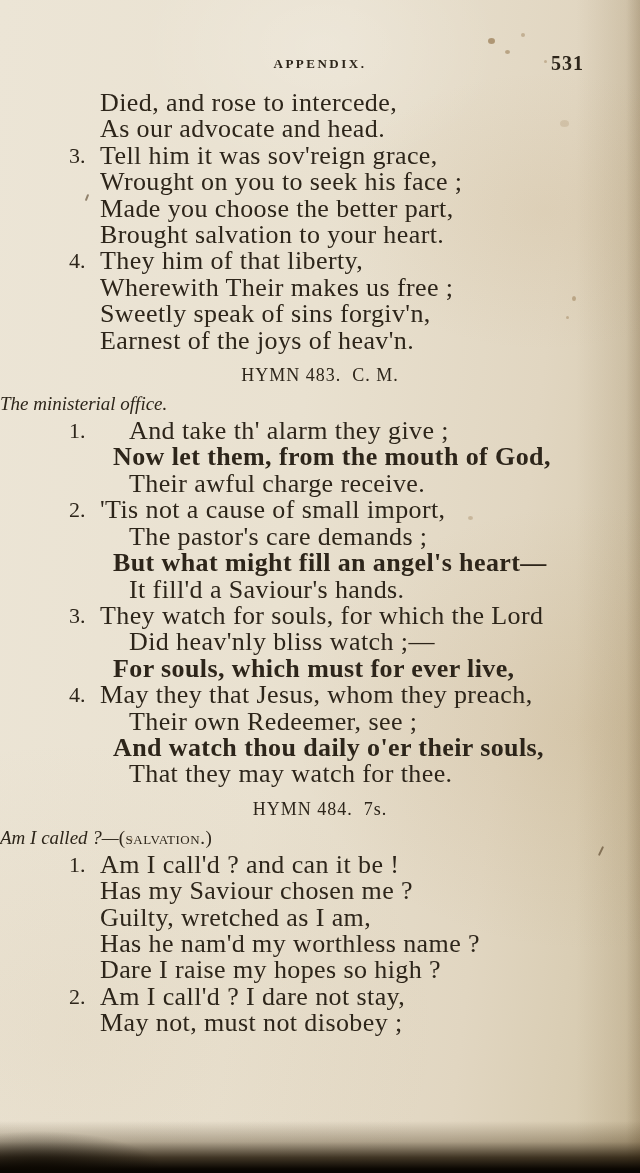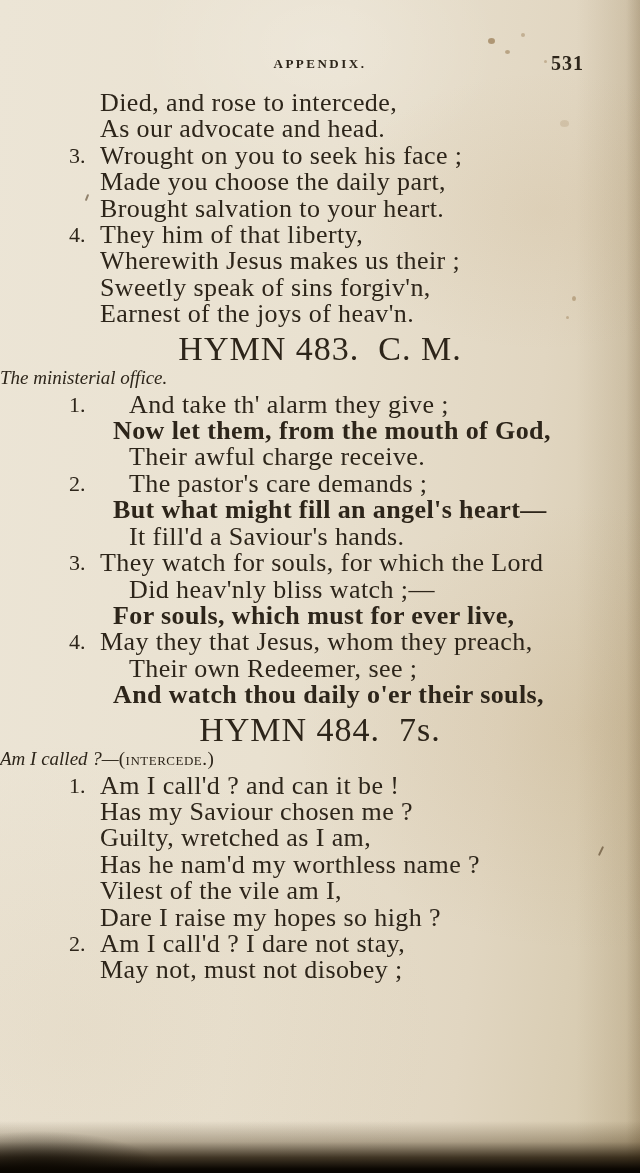--- a/index.html
+++ b/index.html
@@ -31,21 +31,21 @@
   .content{position:absolute;top:90px;left:0;width:100%;}
   .stanza{position:relative;padding-left:100px;padding-right:30px;}
   .stanza-num{position:absolute;left:69px;font-size:22px;line-height:26.4px;}
   .line{
     font-size:26px;line-height:26.4px;letter-spacing:.4px;
     white-space:nowrap;
   }
   .ind1{padding-left:13px;font-weight:bold;}
   .ind2{padding-left:29px;}
   .hymn-title{
-    text-align:center;font-size:34px;line-height:30px;
+    text-align:center;font-size:18px;line-height:30px;
     letter-spacing:1px;margin:6px 0 2px 0;white-space:pre;
   }
   .hymn-subtitle{
     text-align:left;font-style:italic;font-size:19px;line-height:24px;
     margin:0 15px 2px 0;
   }
   .subtitle-caps{font-style:normal;font-variant:small-caps;letter-spacing:.5px;}
   
   .speck{position:absolute;border-radius:50%;background:#7a5524;filter:blur(.6px);}
   .stroke-mark{position:absolute;background:rgba(70,48,22,.55);border-radius:1px;}
@@ -73,74 +73,76 @@
   <div class="content">
 
     <div class="hymn-block">
       <div class="stanza">
         <span class="stanza-num"></span>
         <div class="line ind0">Died, and rose to intercede,</div>
         <div class="line ind0">As our advocate and head.</div>
       </div>
       <div class="stanza">
         <span class="stanza-num">3.</span>
+        <div class="line ind0">Tell him it was sov'reign grace,</div>
         <div class="line ind0">Wrought on you to seek his face ;</div>
-        <div class="line ind0">Made you choose the daily part,</div>
+        <div class="line ind0">Made you choose the better part,</div>
         <div class="line ind0">Brought salvation to your heart.</div>
       </div>
       <div class="stanza">
         <span class="stanza-num">4.</span>
         <div class="line ind0">They him of that liberty,</div>
-        <div class="line ind0">Wherewith Jesus makes us their ;</div>
+        <div class="line ind0">Wherewith Their makes us free ;</div>
         <div class="line ind0">Sweetly speak of sins forgiv'n,</div>
         <div class="line ind0">Earnest of the joys of heav'n.</div>
       </div>
     </div>
 
     <div class="hymn-block">
       <div class="hymn-title">HYMN 483.  C. M.</div>
       <div class="hymn-subtitle">The ministerial office.</div>
 
       <div class="stanza">
         <span class="stanza-num">1.</span>
         <div class="line ind2">And take th' alarm they give ;</div>
         <div class="line ind1">Now let them, from the mouth of God,</div>
         <div class="line ind2">Their awful charge receive.</div>
       </div>
       <div class="stanza">
         <span class="stanza-num">2.</span>
+        <div class="line ind0">'Tis not a cause of small import,</div>
         <div class="line ind2">The pastor's care demands ;</div>
         <div class="line ind1">But what might fill an angel's heart—</div>
         <div class="line ind2">It fill'd a Saviour's hands.</div>
       </div>
       <div class="stanza">
         <span class="stanza-num">3.</span>
         <div class="line ind0">They watch for souls, for which the Lord</div>
         <div class="line ind2">Did heav'nly bliss watch ;—</div>
         <div class="line ind1">For souls, which must for ever live,</div>
       </div>
       <div class="stanza">
         <span class="stanza-num">4.</span>
         <div class="line ind0">May they that Jesus, whom they preach,</div>
         <div class="line ind2">Their own Redeemer, see ;</div>
         <div class="line ind1">And watch thou daily o'er their souls,</div>
+        <div class="line ind2">That they may watch for thee.</div>
       </div>
     </div>
 
     <div class="hymn-block">
       <div class="hymn-title">HYMN 484.  7s.</div>
-      <div class="hymn-subtitle"><span>Am I called ?—</span><span class="subtitle-caps">(intercede.)</span></div>
+      <div class="hymn-subtitle"><span>Am I called ?—</span><span class="subtitle-caps">(salvation.)</span></div>
 
       <div class="stanza">
         <span class="stanza-num">1.</span>
         <div class="line ind0">Am I call'd ? and can it be !</div>
         <div class="line ind0">Has my Saviour chosen me ?</div>
         <div class="line ind0">Guilty, wretched as I am,</div>
         <div class="line ind0">Has he nam'd my worthless name ?</div>
-        <div class="line ind0">Vilest of the vile am I,</div>
         <div class="line ind0">Dare I raise my hopes so high ?</div>
       </div>
       <div class="stanza">
         <span class="stanza-num">2.</span>
         <div class="line ind0">Am I call'd ? I dare not stay,</div>
         <div class="line ind0">May not, must not disobey ;</div>
       </div>
     </div>
 
   </div>

